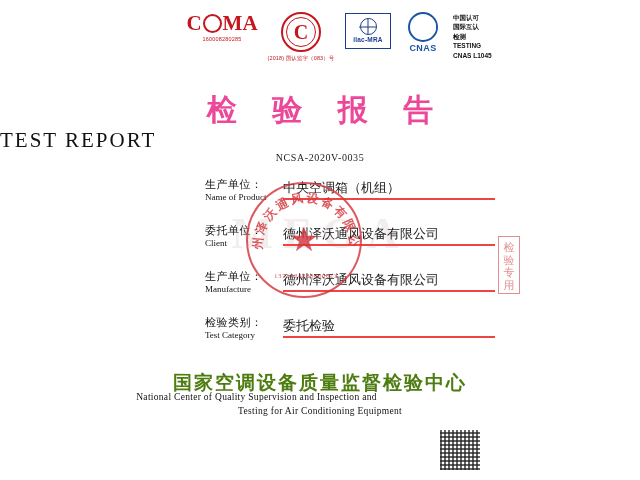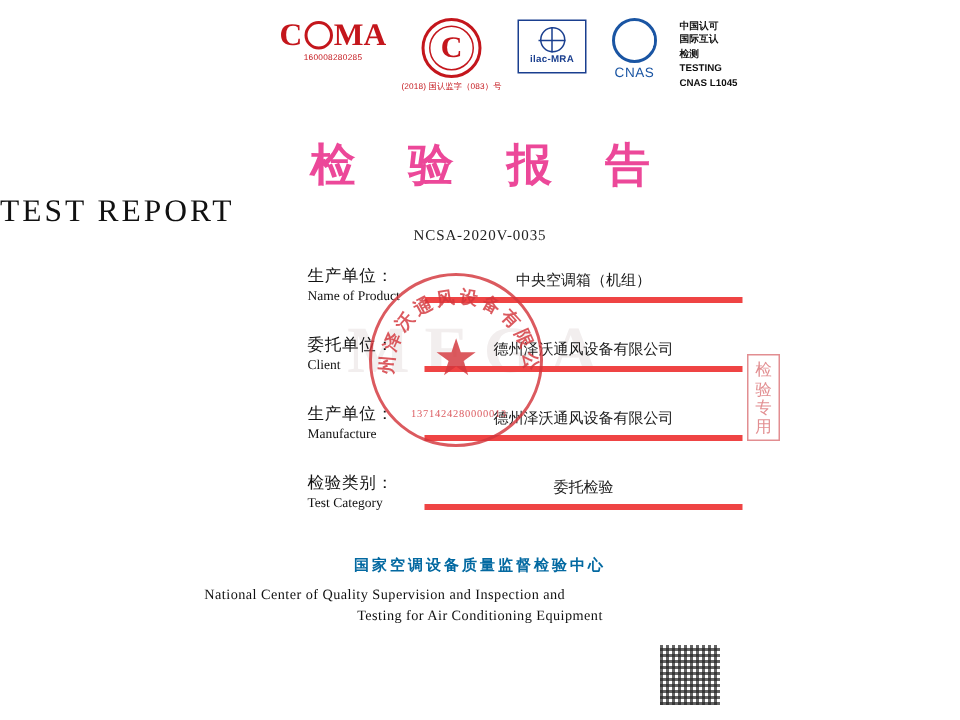--- a/index.html
+++ b/index.html
@@ -181,21 +181,21 @@
     width: 24px;
     height: 12px;
     background: #ffffff;
     left: 10px;
     top: 8px;
     border-radius: 12px 0 0 12px;
   }
   .cnas-text {
     font-family: "Liberation Sans", sans-serif;
     font-size: 9px;
-    font-weight: normal;
+    font-weight: bold;
     color: #1a55a3;
     letter-spacing: 0.4px;
     margin-top: 2px;
     text-align: right;
   }
 
   
   .cnas-info {
     width: 62px;
     text-align: left;
@@ -273,42 +273,42 @@
     font-size: 9px;
     color: #111111;
     white-space: nowrap;
   }
   .field-value {
     position: absolute;
     left: 78px;
     right: 0;
     top: 0;
     height: 20px;
-    border-bottom: 4px solid #ef4444;
-    text-align: center;
-    font-family: "Liberation Serif", serif;
-    font-size: 10px;
+    border-bottom: 2px solid #ef4444;
+    text-align: left;
+    font-family: "Liberation Serif", serif;
+    font-size: 13px;
     color: #1a1a1a;
     line-height: 19px;
     white-space: nowrap;
     overflow: hidden;
   }
 
   
   .org-cn {
     position: absolute;
     top: 370px;
     left: 0;
     width: 640px;
     text-align: center;
     font-family: "Liberation Serif", serif;
-    font-size: 10px;
+    font-size: 19px;
     font-weight: bold;
     letter-spacing: 2px;
-    color: #0369a1;
+    color: #4d7c0f;
   }
   .org-en1 {
     position: absolute;
     top: 392px;
     left: 0;
     width: 513px;
     text-align: center;
     font-family: "Liberation Serif", serif;
     font-size: 9.5px;
     letter-spacing: 0.3px;

